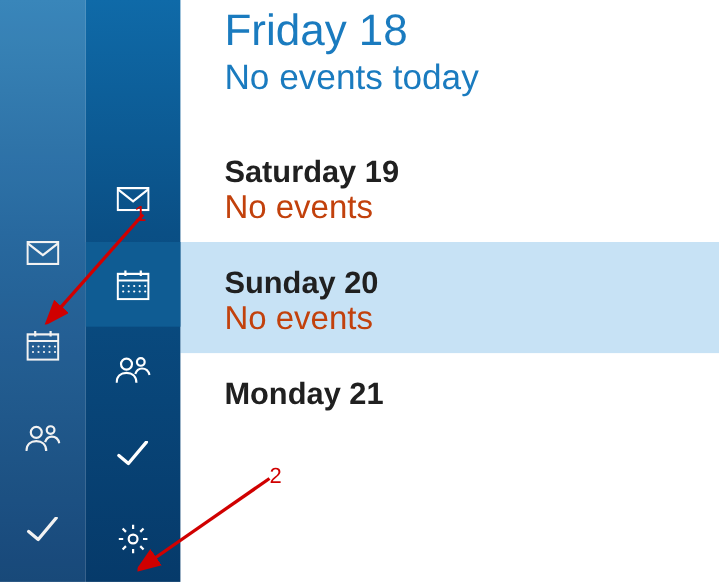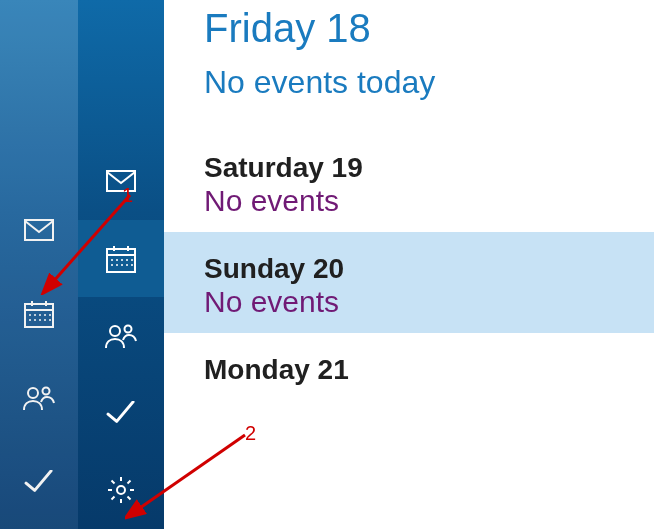--- a/index.html
+++ b/index.html
@@ -62,24 +62,24 @@
   .day-title {
     font-weight:400;
     font-size:40px;
     color:#1a7bbf;
     line-height:1.1;
   }
   .day-sub {
     font-weight:300;
     font-size:32px;
     color:#1a7bbf;
-    margin-top:14px;
+    margin-top:2px;
   }
   .day-normal .day-title { color:#202020; font-size:28px; font-weight:600; }
-  .day-normal .day-sub { color:#701a75; font-size:30px; font-weight:300; margin-top:0; }
+  .day-normal .day-sub { color:#c2410c; font-size:30px; font-weight:300; margin-top:0; }
   .day-normal { padding-top:22px; padding-bottom:14px; }
 
   .day-highlight {
     background:#c7e2f5;
     justify-content:space-between;
   }
   .day-last { padding-top:22px; padding-bottom:10px;justify-content:center; }
 
   
   svg { display:block; }

